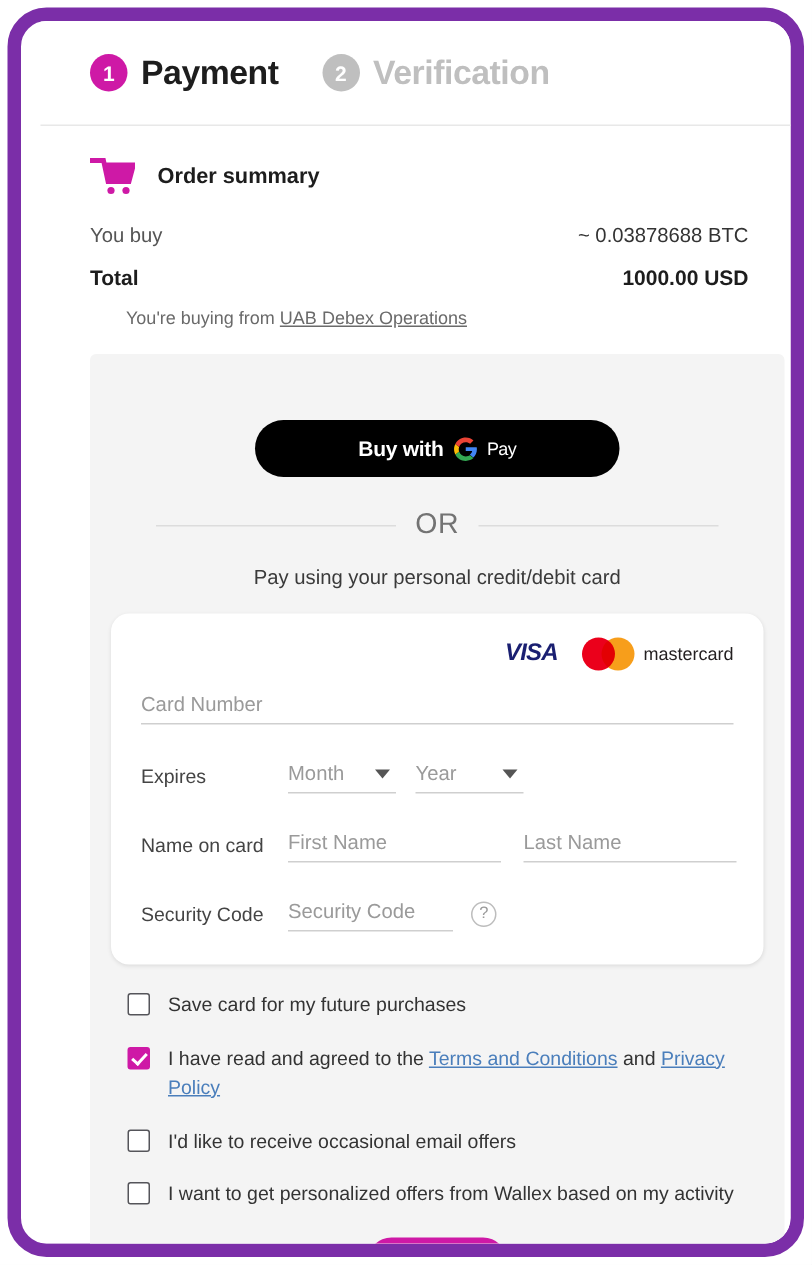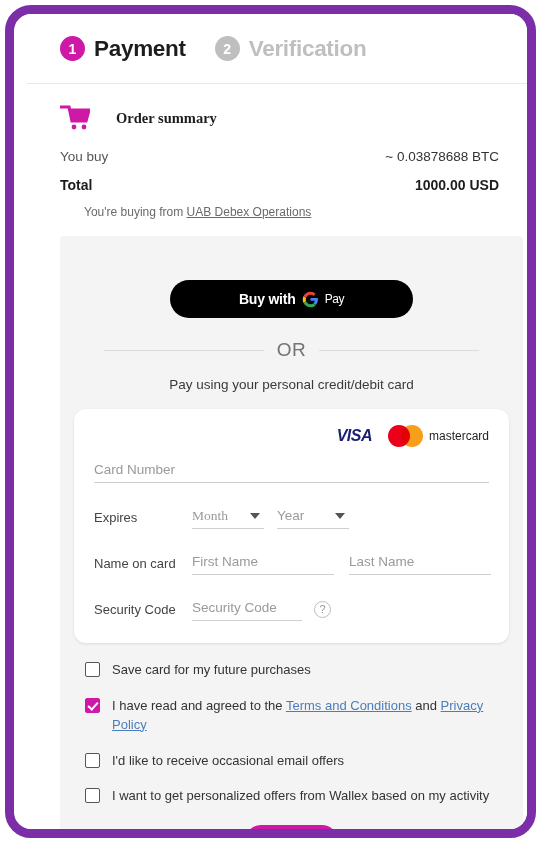--- a/index.html
+++ b/index.html
@@ -43,21 +43,21 @@
     line-height: 1;
   }
   .badge.active { background: #CE19A6; }
   .badge.inactive { background: #BFBFBF; }
   .step-label { font-size: 22.5px; font-weight: bold; letter-spacing: -0.3px; }
   .step-label.active { color: #1d1d1d; }
   .step-label.inactive { color: #BFBFBF; }
 
   
   .summary { padding: 17px 33px 0 33px; }
-  .summary-head { display: flex; align-items: center; gap: 26px; height: 34px; font-family: Liberation Serif, serif; }
+  .summary-head { display: flex; align-items: center; gap: 15px; height: 34px; }
   .cart-icon { width: 30px; height: 26px; display: block; }
   .summary-title { font-size: 14.5px; font-weight: bold; color: #1d1d1d; }
 
   .row {
     display: flex; justify-content: space-between; align-items: baseline;
     margin-top: 14px;
   }
   .row .lbl { font-size: 13.5px; color: #555; }
   .row .val { font-size: 13.5px; color: #333; }
   .row.total { margin-top: 13px; }
@@ -141,21 +141,21 @@
   .sel {
     -webkit-appearance: none; appearance: none;
     border: none; outline: none;
     border-bottom: 1px solid #cfcfcf;
     background: transparent;
     font-family: "Liberation Sans", sans-serif;
     font-size: 13.5px; color: #9a9a9a;
     padding: 3px 22px 5px 0;
     cursor: pointer;
   }
-  .sel.month { width: 72px; font-family: Liberation Serif, serif; }
+  .sel.month { width: 72px; }
   .sel.year { width: 72px; }
   .caret {
     position: absolute; right: 4px; top: 8px;
     width: 0; height: 0;
     border-left: 5px solid transparent;
     border-right: 5px solid transparent;
     border-top: 6px solid #555;
     pointer-events: none;
   }
 

